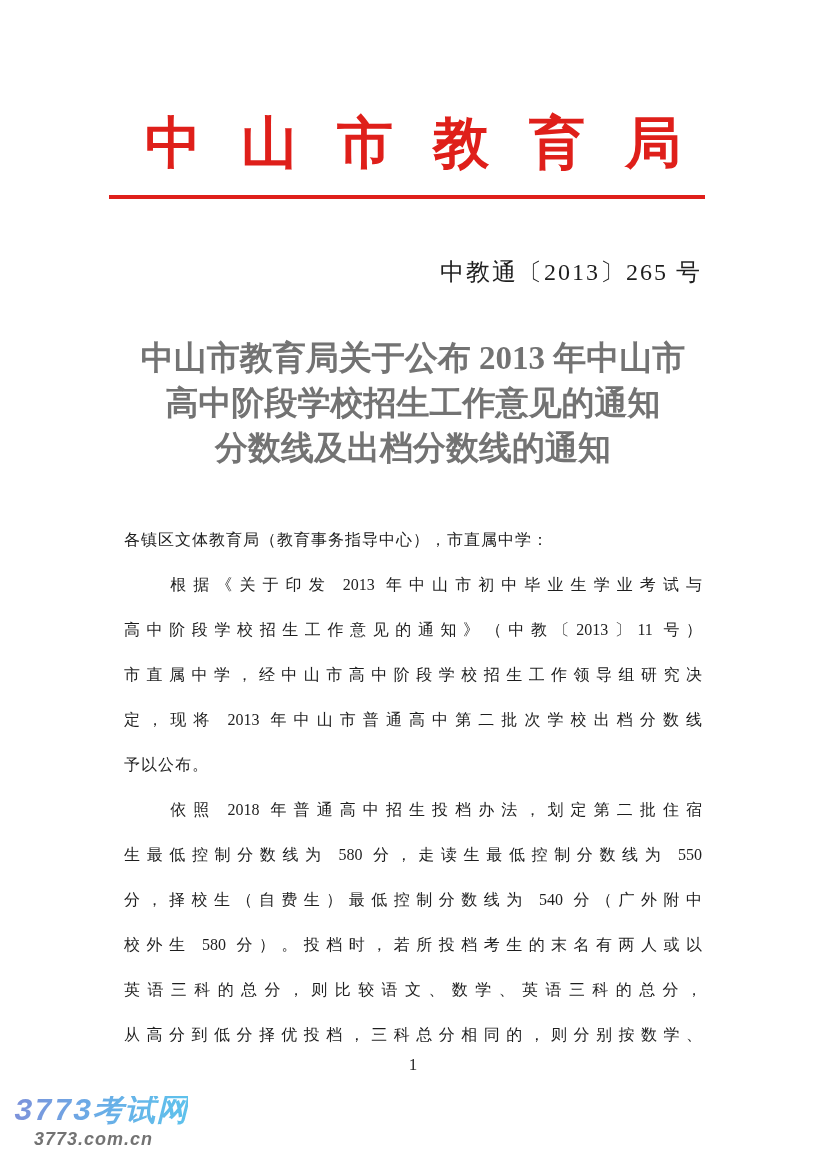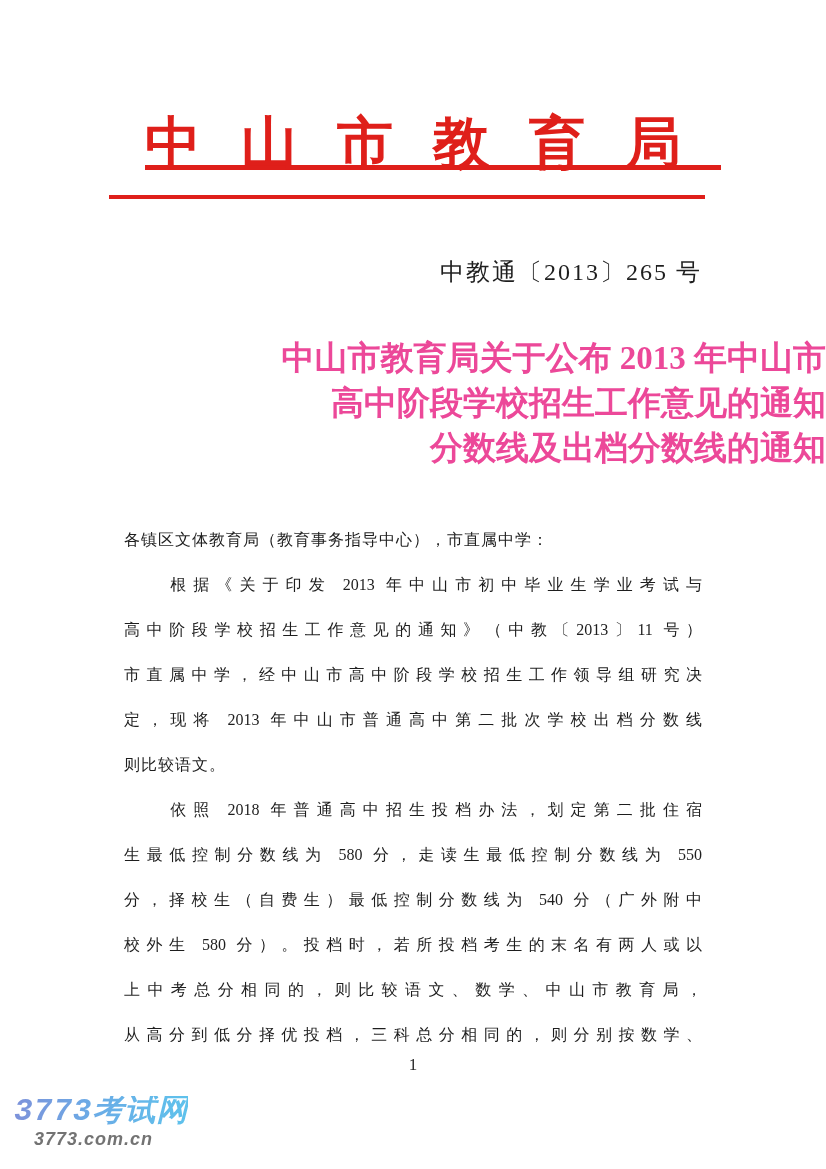--- a/index.html
+++ b/index.html
@@ -22,21 +22,20 @@
     left: 0;
     width: 100%;
     text-align: center;
     color: #df1f1a;
     font-weight: bold;
     font-size: 56px;
     line-height: 62px;
     letter-spacing: 40px;
     padding-left: 40px;
     white-space: nowrap;
-    text-decoration: underline;
   }
   .red-rule {
     position: absolute;
     top: 195px;
     left: 109px;
     width: 596px;
     height: 4px;
     background: #df1f1a;
   }
 
@@ -52,25 +51,25 @@
     color: #1e1e1e;
     white-space: nowrap;
   }
 
   
   .title {
     position: absolute;
     top: 336px;
     left: 0;
     width: 100%;
-    text-align: right;
+    text-align: center;
     font-size: 33px;
     font-weight: bold;
     line-height: 45px;
-    color: #ec4899;
+    color: #737373;
   }
 
   
   .body-text {
     position: absolute;
     top: 517px;
     left: 124px;
     width: 578px;
     font-size: 16px;
     color: #1e1e1e;
@@ -146,26 +145,26 @@
     <div>高中阶段学校招生工作意见的通知</div>
     <div>分数线及出档分数线的通知</div>
   </h1>
 
   <div class="body-text">
     <div class="body-line">各镇区文体教育局（教育事务指导中心），市直属中学：</div>
     <div class="body-line j">　　根据《关于印发 2013 年中山市初中毕业生学业考试与</div>
     <div class="body-line j">高中阶段学校招生工作意见的通知》（中教〔2013〕11 号）</div>
     <div class="body-line j">市直属中学，经中山市高中阶段学校招生工作领导组研究决</div>
     <div class="body-line j">定，现将 2013 年中山市普通高中第二批次学校出档分数线</div>
-    <div class="body-line">则比较语文。</div>
+    <div class="body-line">予以公布。</div>
     <div class="body-line j">　　依照 2018 年普通高中招生投档办法，划定第二批住宿</div>
     <div class="body-line j">生最低控制分数线为 580 分，走读生最低控制分数线为 550</div>
     <div class="body-line j">分，择校生（自费生）最低控制分数线为 540 分（广外附中</div>
     <div class="body-line j">校外生 580 分）。投档时，若所投档考生的末名有两人或以</div>
-    <div class="body-line j">上中考总分相同的，则比较语文、数学、中山市教育局，</div>
+    <div class="body-line j">英语三科的总分，则比较语文、数学、英语三科的总分，</div>
     <div class="body-line j">从高分到低分择优投档，三科总分相同的，则分别按数学、</div>
   </div>
 
   <div class="page-no">1</div>
 
   <div class="watermark">
     <div class="wm-name">3773考试网</div>
     <div class="wm-url">3773.com.cn</div>
   </div>
 

